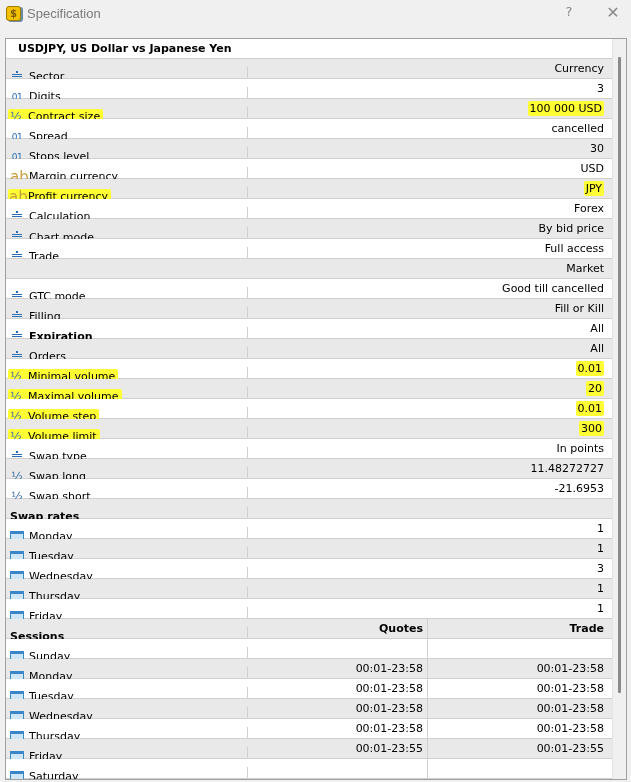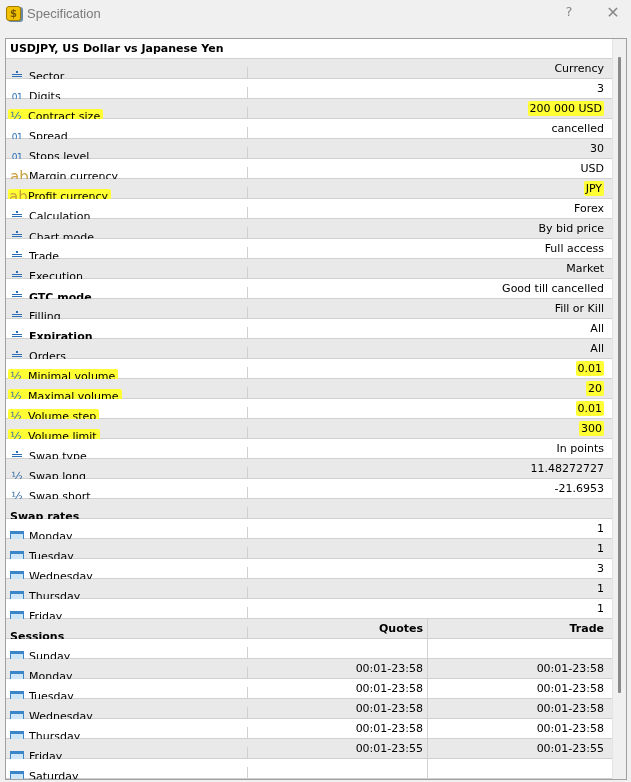--- a/index.html
+++ b/index.html
@@ -62,21 +62,21 @@
   }
   .row.section { font-weight: bold; background: #e9e9e9; }
   .cell-name {
     width: 242px; height: 100%; display: flex; align-items: center;
     border-right: 1px solid #d0d0d0; padding-left: 4px; white-space: nowrap; margin-top: 16px;
   }
   .cell-value {
     flex: 1; height: 100%; display: flex; align-items: center; justify-content: flex-end;
     padding-right: 8px; white-space: nowrap;
   }
-  .title-row .cell-full { padding-left: 4px; }
+  .title-row .cell-full { padding-left: 12px; }
   .cell-q {
     width: 180px; height: 100%; display: flex; align-items: center; justify-content: flex-end;
     padding-right: 4px; border-right: 1px solid #d0d0d0; white-space: nowrap;
   }
   .cell-t {
     flex: 1; height: 100%; display: flex; align-items: center; justify-content: flex-end;
     padding-right: 8px; white-space: nowrap;
   }
   .sess .cell-name { width: 242px; }
   .ico {
@@ -150,21 +150,21 @@
           </div>
         </div>
         <div class="row alt">
           <div class="cell-name">
             <span class="hl-name" style="display:flex;align-items:center;">
               <span class="ico ico-frac">½</span>
               <span>Contract size</span>
             </span>
           </div>
           <div class="cell-value">
-            <span class="hl">200 000 USD</span>
+            <span class="hl">100 000 USD</span>
           </div>
         </div>
         <div class="row">
           <div class="cell-name">
             <span class="" style="display:flex;align-items:center;">
               <span class="ico ico-int">01</span>
               <span>Spread</span>
             </span>
           </div>
           <div class="cell-value">
@@ -249,39 +249,27 @@
                 <span class="l4"></span>
               </span>
               <span>Trade</span>
             </span>
           </div>
           <div class="cell-value">
             <span class="">Full access</span>
           </div>
         </div>
         <div class="row alt">
-          <div class="cell-name">
-            <span class="" style="display:flex;align-items:center;">
-              <span class="ico ico-enum">
-                <span class="l0"></span>
-                <span class="l1"></span>
-                <span class="l2"></span>
-                <span class="l3"></span>
-                <span class="l4"></span>
-              </span>
-              <span>Execution</span>
-            </span>
-          </div>
           <div class="cell-value">
             <span class="">Market</span>
           </div>
         </div>
         <div class="row">
           <div class="cell-name">
-            <span class="" style="display:flex;align-items:flex-end;font-weight:bold;">
+            <span class="" style="display:flex;align-items:flex-start;">
               <span class="ico ico-enum">
                 <span class="l0"></span>
                 <span class="l1"></span>
                 <span class="l2"></span>
                 <span class="l3"></span>
                 <span class="l4"></span>
               </span>
               <span>GTC mode</span>
             </span>
           </div>

